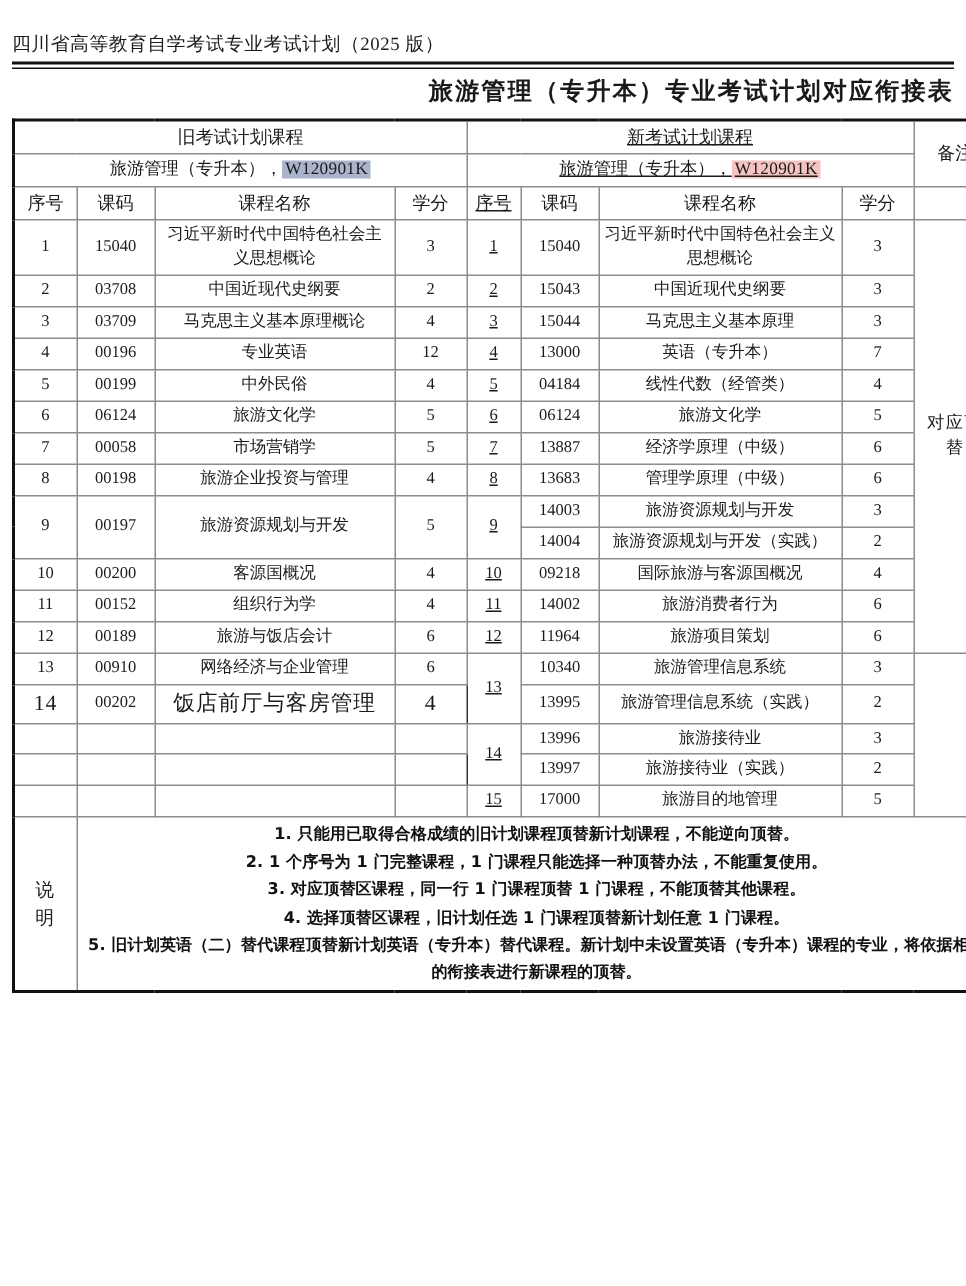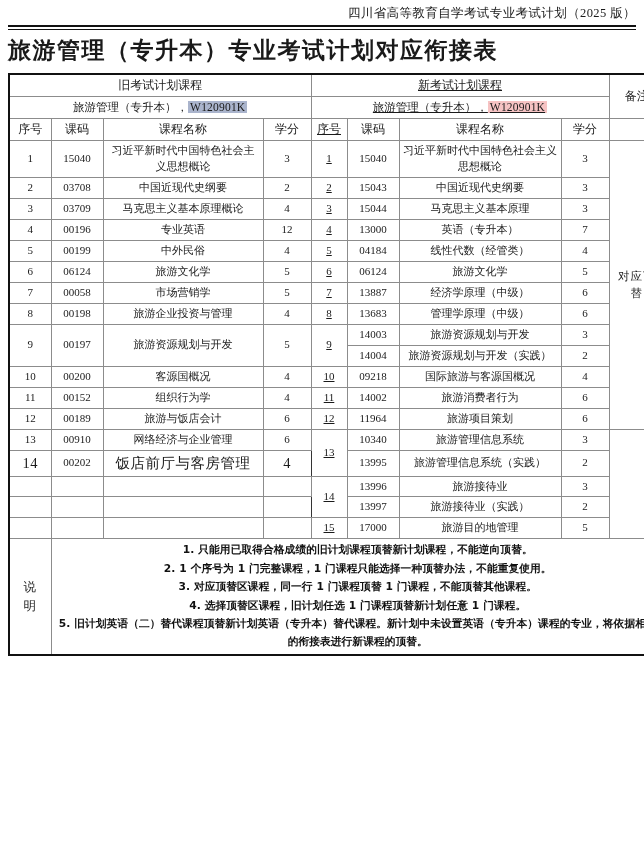--- a/index.html
+++ b/index.html
@@ -7,36 +7,36 @@
     width:644px;height:857px;
     background:#ffffff;
     font-family:"Liberation Serif","DejaVu Serif",serif;
     color:#1a1a1a;
     overflow:hidden;
   }
   .page{width:644px;height:857px;position:relative;box-sizing:border-box;padding:0 8px;}
 
   
   .doc-head{
-    text-align:right;
+    text-align:left;
     font-size:12.5px;
     letter-spacing:.4px;
-    padding-top:5px;
+    padding-top:21px;
     padding-bottom:3px;
     font-family:"Liberation Serif","DejaVu Serif",serif;
   }
   .rule-double{
     border-top:2.2px solid #111;
     border-bottom:1px solid #111;
     height:2px;
     margin:0 0 2px 0;
   }
   .doc-title{
-    text-align:left;
-    font-size:23px;
+    text-align:right;
+    font-size:16px;
     font-weight:bold;
     letter-spacing:1.5px;
     padding:3px 0 7px 0;
     font-family:Liberation Mono, monospace;
   }
 
   
   table.main{
     width:628px;
     border-collapse:collapse;

